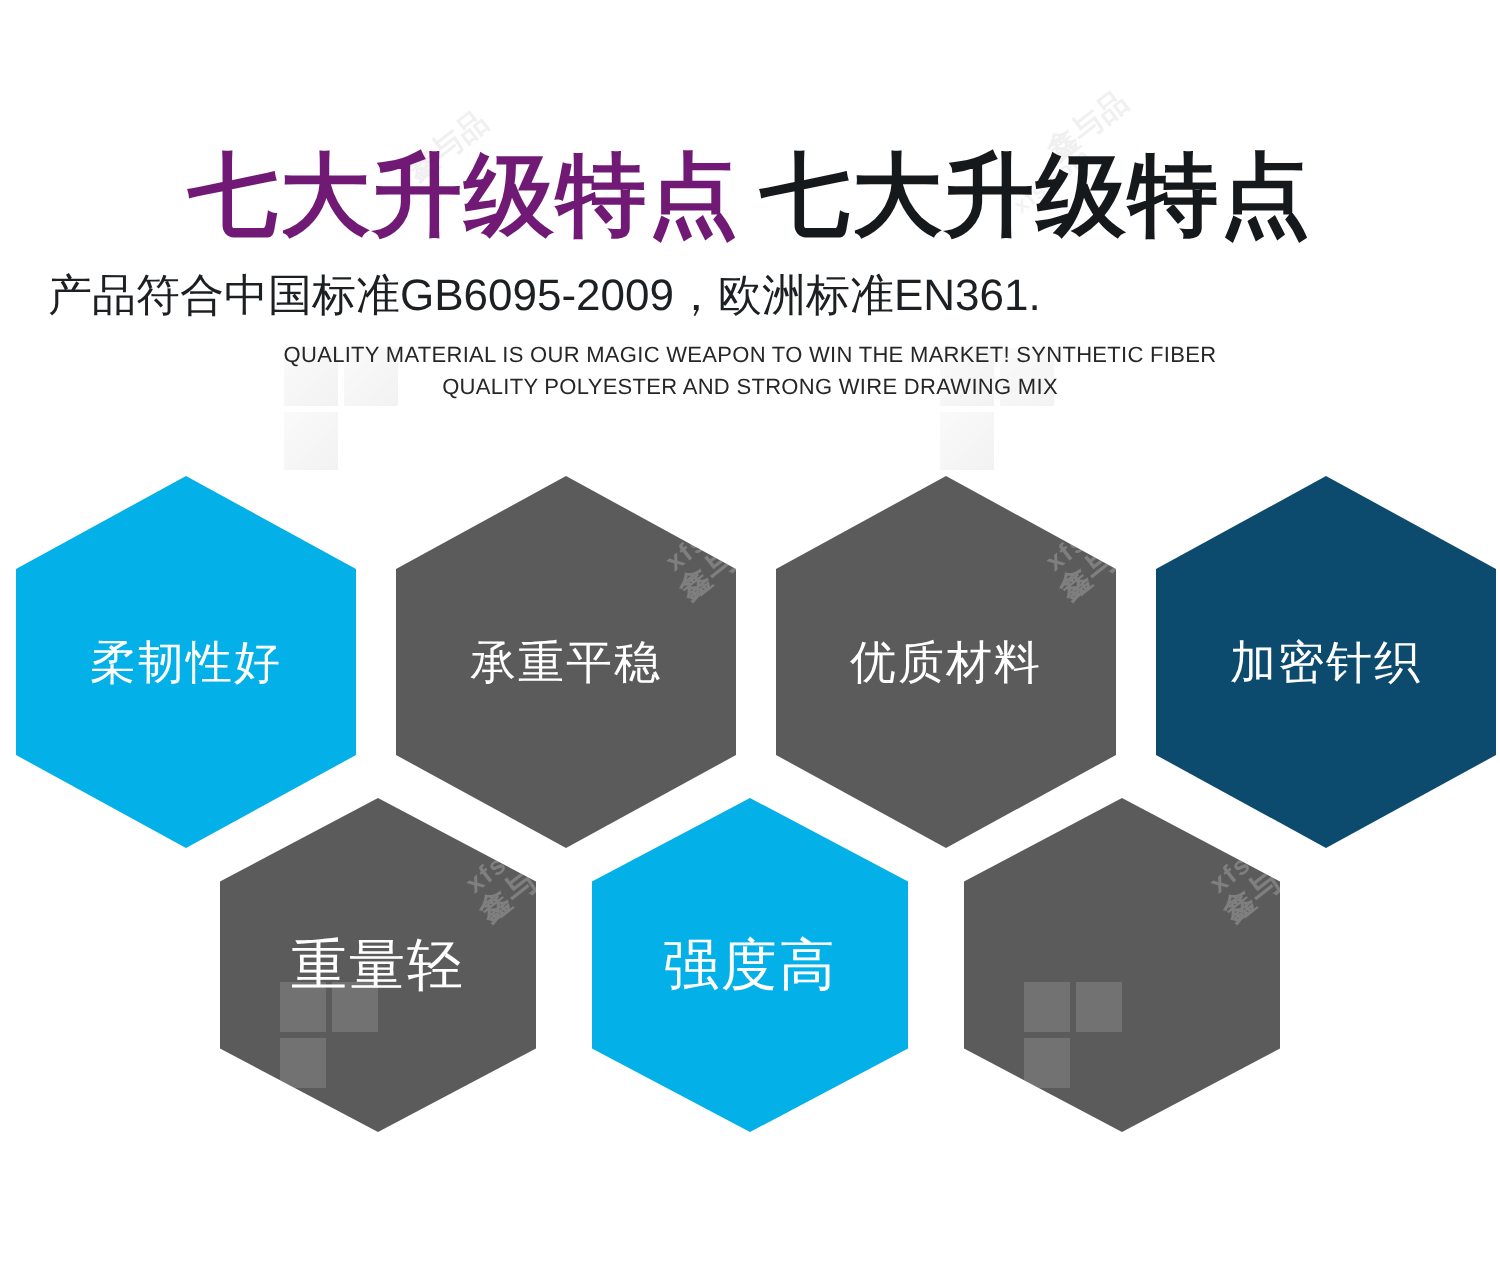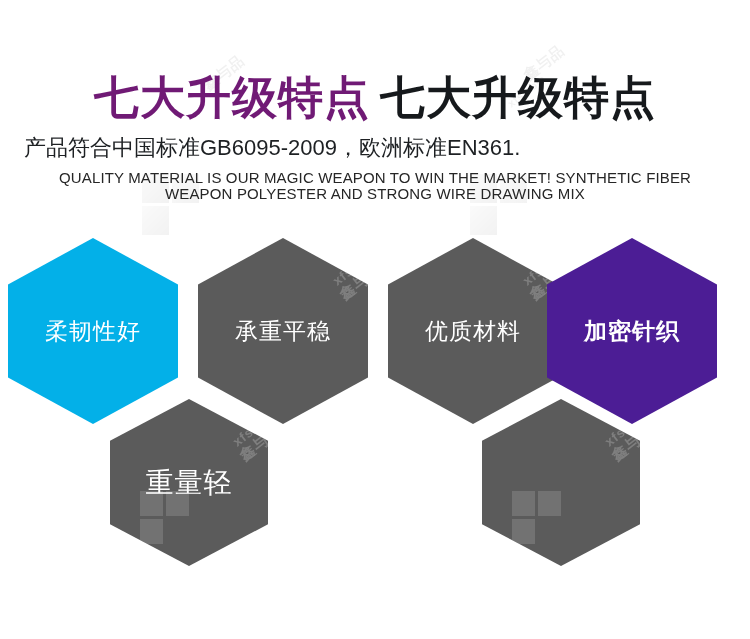--- a/index.html
+++ b/index.html
@@ -85,21 +85,21 @@
     white-space: nowrap;
     font-family: "Liberation Sans", "DejaVu Sans", sans-serif;
     padding-left: 24px;
   }
   .subtitle-en {
     position: absolute;
     left: 0;
     top: 170px;
     width: 750px;
     text-align: center;
-    font-size: 15px;
+    font-size: 11px;
     line-height: 16px;
     color: #262626;
     letter-spacing: 0.15px;
     font-family: "Liberation Sans", "DejaVu Sans", sans-serif;
   }
 
   
   .hex {
     position: absolute;
     display: flex;
@@ -120,21 +120,21 @@
   }
   .hex.small .hex-label {
     font-size: 28px;
   }
 
   
   .hex-r1 { top: 238px; width: 170px; height: 186px; }
   .h1 { left: 8px;   background: #03b0e8; }
   .h2 { left: 198px; background: #5b5b5b; }
   .h3 { left: 388px; background: #5b5b5b; }
-  .h4 { left: 547px; background: #4c1d95; font-weight: bold; }
+  .h4 { left: 578px; background: #0c4a6e; }
 
   
   .hex-r2 { top: 399px; width: 158px; height: 167px; }
   .h5 { left: 110px; background: #5b5b5b; }
   .h6 { left: 296px; background: #03b0e8; }
   .h7 { left: 482px; background: #5b5b5b; }
 
   
   .hex .hex-wm-logo {
     position: absolute;
@@ -200,21 +200,21 @@
 
   <div class="header">
     <div class="title-line">
       <span class="title-red">七大升级特点</span><span class="title-black">七大升级特点</span>
     </div>
 
     <div class="subtitle-cn">产品符合中国标准GB6095-2009，欧洲标准EN361.</div>
 
     <div class="subtitle-en">
       <div>QUALITY MATERIAL IS OUR MAGIC WEAPON TO WIN THE MARKET! SYNTHETIC FIBER</div>
-      <div>WEAPON POLYESTER AND STRONG WIRE DRAWING MIX</div>
+      <div>QUALITY POLYESTER AND STRONG WIRE DRAWING MIX</div>
     </div>
   </div>
 
   <div class="hex hex-r1 h1">
     <span class="hex-label">柔韧性好</span>
   </div>
 
   <div class="hex hex-r1 h2">
     <span class="hex-wm-text">xfs.com</span>
     <span class="hex-wm-text2">鑫与品</span>
@@ -235,20 +235,23 @@
     <span class="hex-wm-logo">
       <span class="blk b1"></span>
       <span class="blk b2"></span>
       <span class="blk b3"></span>
     </span>
     <span class="hex-wm-text">xfs.com</span>
     <span class="hex-wm-text2">鑫与品</span>
     <span class="hex-label">重量轻</span>
   </div>
 
+  <div class="hex hex-r2 small h6">
+    <span class="hex-label">强度高</span>
+  </div>
 
   <div class="hex hex-r2 small h7">
     <span class="hex-wm-logo">
       <span class="blk b1"></span>
       <span class="blk b2"></span>
       <span class="blk b3"></span>
     </span>
     <span class="hex-wm-text">xfs.com</span>
     <span class="hex-wm-text2">鑫与品</span>
   </div>

